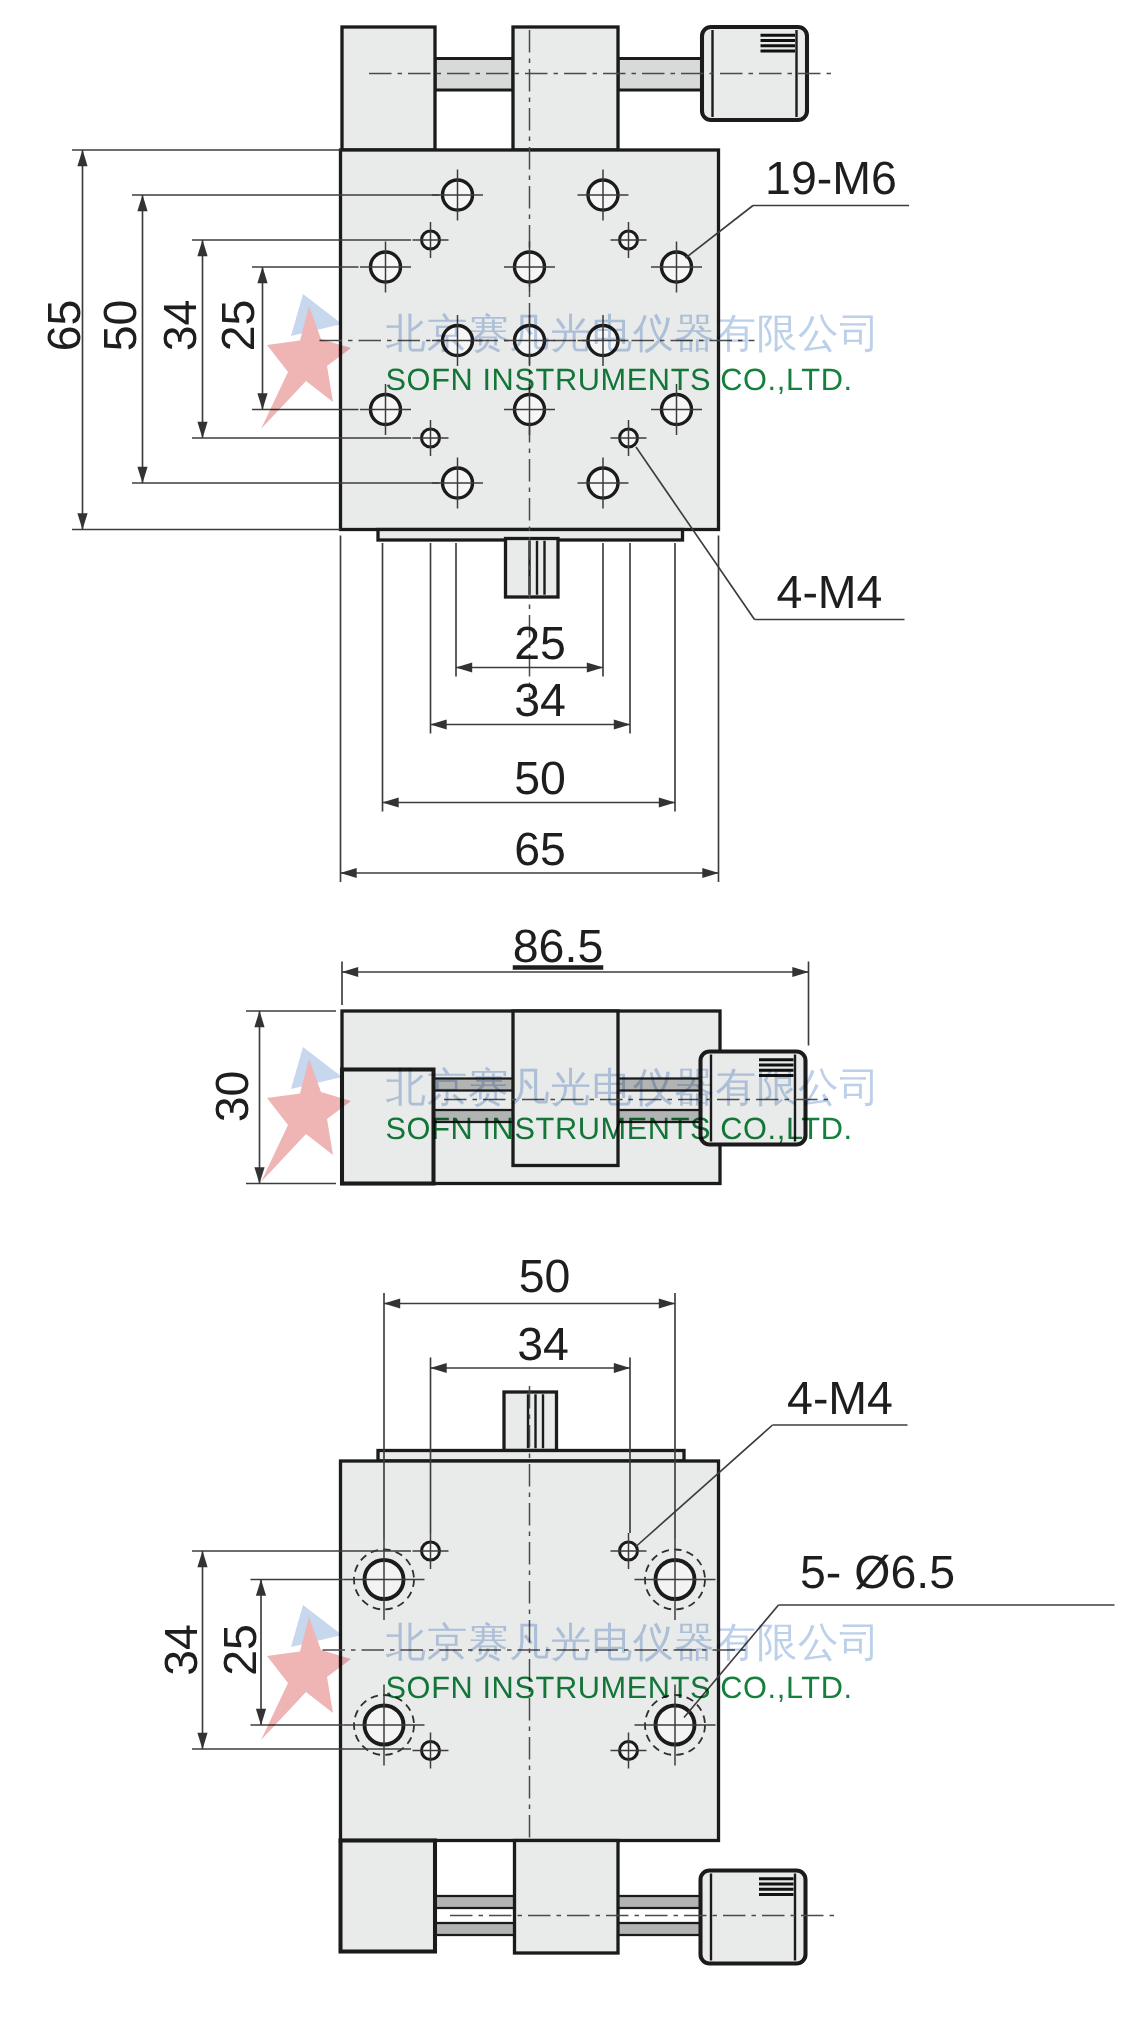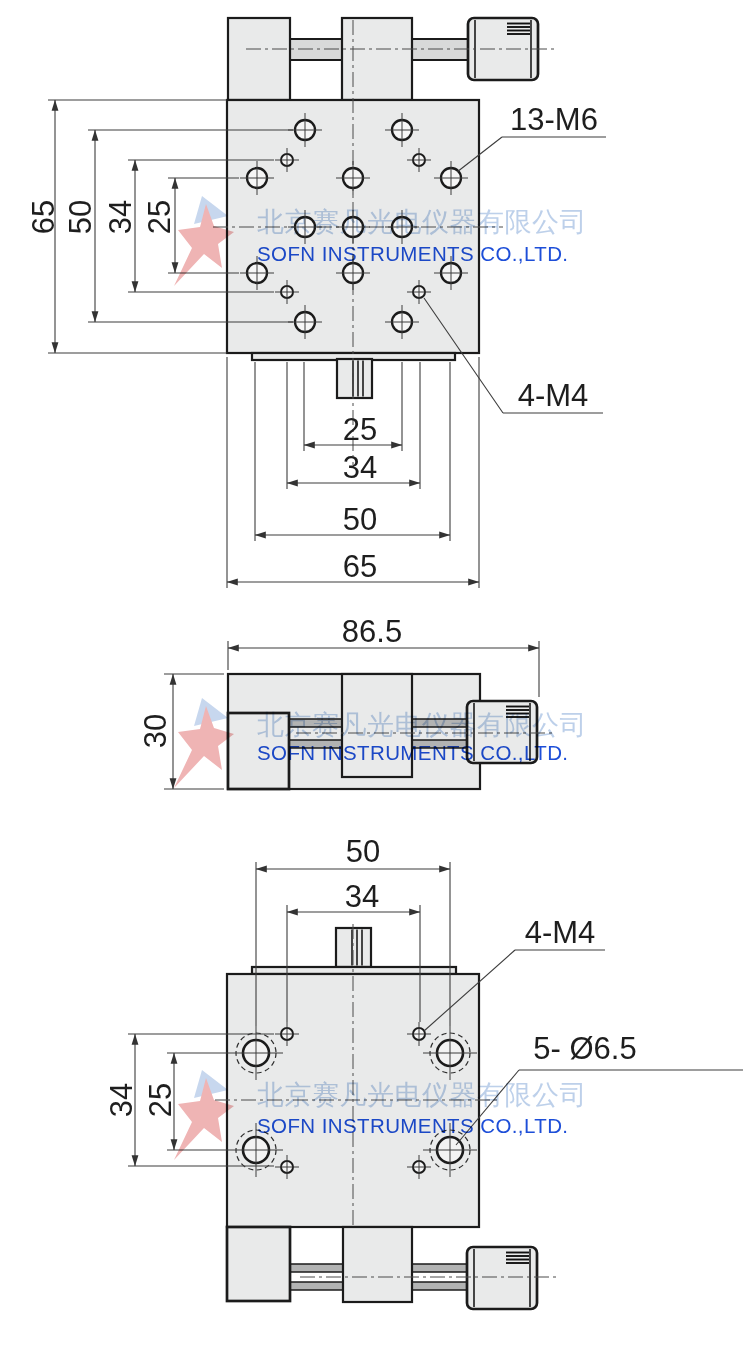--- a/index.html
+++ b/index.html
@@ -23,21 +23,21 @@
   
   .dtxt{position:absolute;font-size:31px;color:#1e1e1e;white-space:nowrap;
         transform:translate(-50%,-50%);z-index:3;line-height:1;}
   .rot{transform:translate(-50%,-50%) rotate(-90deg);}
   .cjk{font-size:29px;}
   
   .wm-layer{position:absolute;left:0;top:0;width:100%;height:100%;z-index:2;
             mix-blend-mode:multiply;pointer-events:none;}
   .wm-cn{position:absolute;font-size:27px;letter-spacing:0.5px;color:#bdd0ea;
          white-space:nowrap;line-height:1.1;}
-  .wm-en{position:absolute;font-size:20.5px;letter-spacing:0.4px;color:#1d4ed8;
+  .wm-en{position:absolute;font-size:20.5px;letter-spacing:0.4px;color:#15803d;
          white-space:nowrap;line-height:1.1;}
   .wm-star{position:absolute;width:64px;height:100px;}
 </style>
 </head>
 <body>
 
 <div id="page">
 
 <svg width="750" height="1358" viewBox="0 0 750 1358">
   <defs>
@@ -241,24 +241,24 @@
 <div class="dtxt rot" style="left:43px;top:217px;">65</div>
 <div class="dtxt rot" style="left:80px;top:217px;">50</div>
 <div class="dtxt rot" style="left:120px;top:217px;">34</div>
 <div class="dtxt rot" style="left:159px;top:217px;">25</div>
 
 <div class="dtxt" style="left:360px;top:429px;">25</div>
 <div class="dtxt" style="left:360px;top:467px;">34</div>
 <div class="dtxt" style="left:360px;top:519px;">50</div>
 <div class="dtxt" style="left:360px;top:566px;">65</div>
 
-<div class="dtxt" style="left:554px;top:119px;">13-M6</div>
+<div class="dtxt" style="left:554px;top:119px;">19-M6</div>
 <div class="dtxt" style="left:553px;top:395px;">4-M4</div>
 
-<div class="dtxt" style="left:372px;top:631px;">86.5</div>
+<div class="dtxt" style="left:372px;top:631px;text-decoration:underline;">86.5</div>
 <div class="dtxt rot" style="left:155px;top:731px;">30</div>
 
 <div class="dtxt" style="left:363px;top:851px;">50</div>
 <div class="dtxt" style="left:362px;top:896px;">34</div>
 <div class="dtxt rot" style="left:121px;top:1100px;">34</div>
 <div class="dtxt rot" style="left:160px;top:1100px;">25</div>
 <div class="dtxt" style="left:560px;top:932px;">4-M4</div>
 <div class="dtxt" style="left:585px;top:1048px;">5- Ø6.5</div>
 
 </div>

